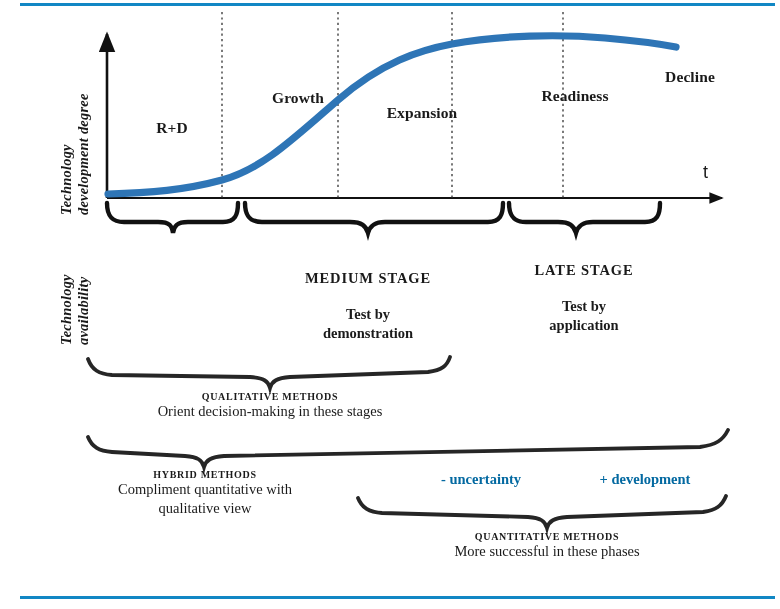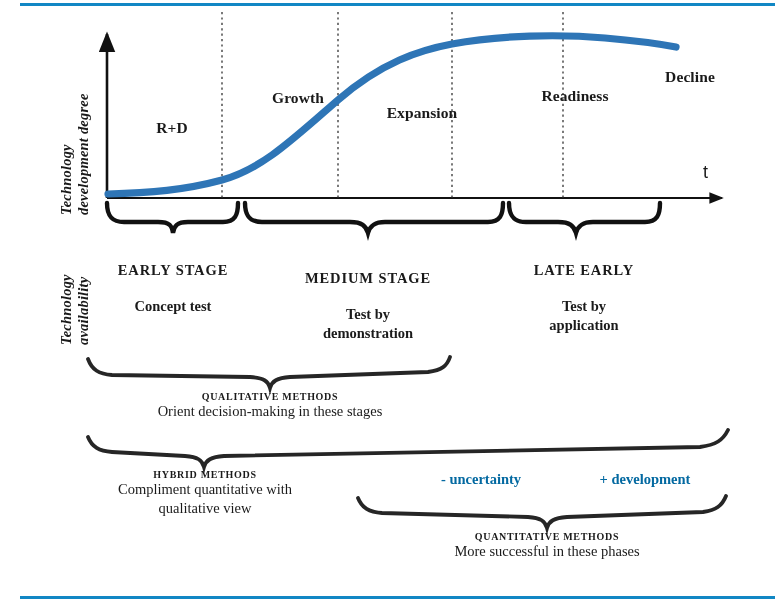--- a/index.html
+++ b/index.html
@@ -128,33 +128,29 @@
   </div>
 
   <div class="lbl t-axis" style="left:703px;top:162px;">t</div>
 
   <div class="lbl phase ctr" style="left:172px;top:119px;">R+D</div>
   <div class="lbl phase ctr" style="left:298px;top:89px;">Growth</div>
   <div class="lbl phase ctr" style="left:422px;top:104px;">Expansion</div>
   <div class="lbl phase ctr" style="left:575px;top:87px;">Readiness</div>
   <div class="lbl phase ctr" style="left:690px;top:68px;">Decline</div>
 
-  <div class="lbl ctr" style="left:173px;top:262px;">
-    <div class="stage-title">EARLY STAGE</div>
-    <div class="stage-sub" style="margin-top:18px;">Concept test</div>
-  </div>
 
   <div class="lbl ctr" style="left:368px;top:262px;margin-top:8px;">
     <div class="stage-title">MEDIUM STAGE</div>
     <div class="stage-sub" style="margin-top:18px;">Test by</div>
     <div class="stage-sub">demonstration</div>
   </div>
 
   <div class="lbl ctr" style="left:584px;top:262px;">
-    <div class="stage-title">LATE EARLY</div>
+    <div class="stage-title">LATE STAGE</div>
     <div class="stage-sub" style="margin-top:18px;">Test by</div>
     <div class="stage-sub">application</div>
   </div>
 
   <div class="lbl ctr" style="left:270px;top:391px;">
     <div class="method-title">QUALITATIVE METHODS</div>
     <div class="method-sub">Orient decision-making in these stages</div>
   </div>
 
   <div class="lbl ctr" style="left:547px;top:531px;">

